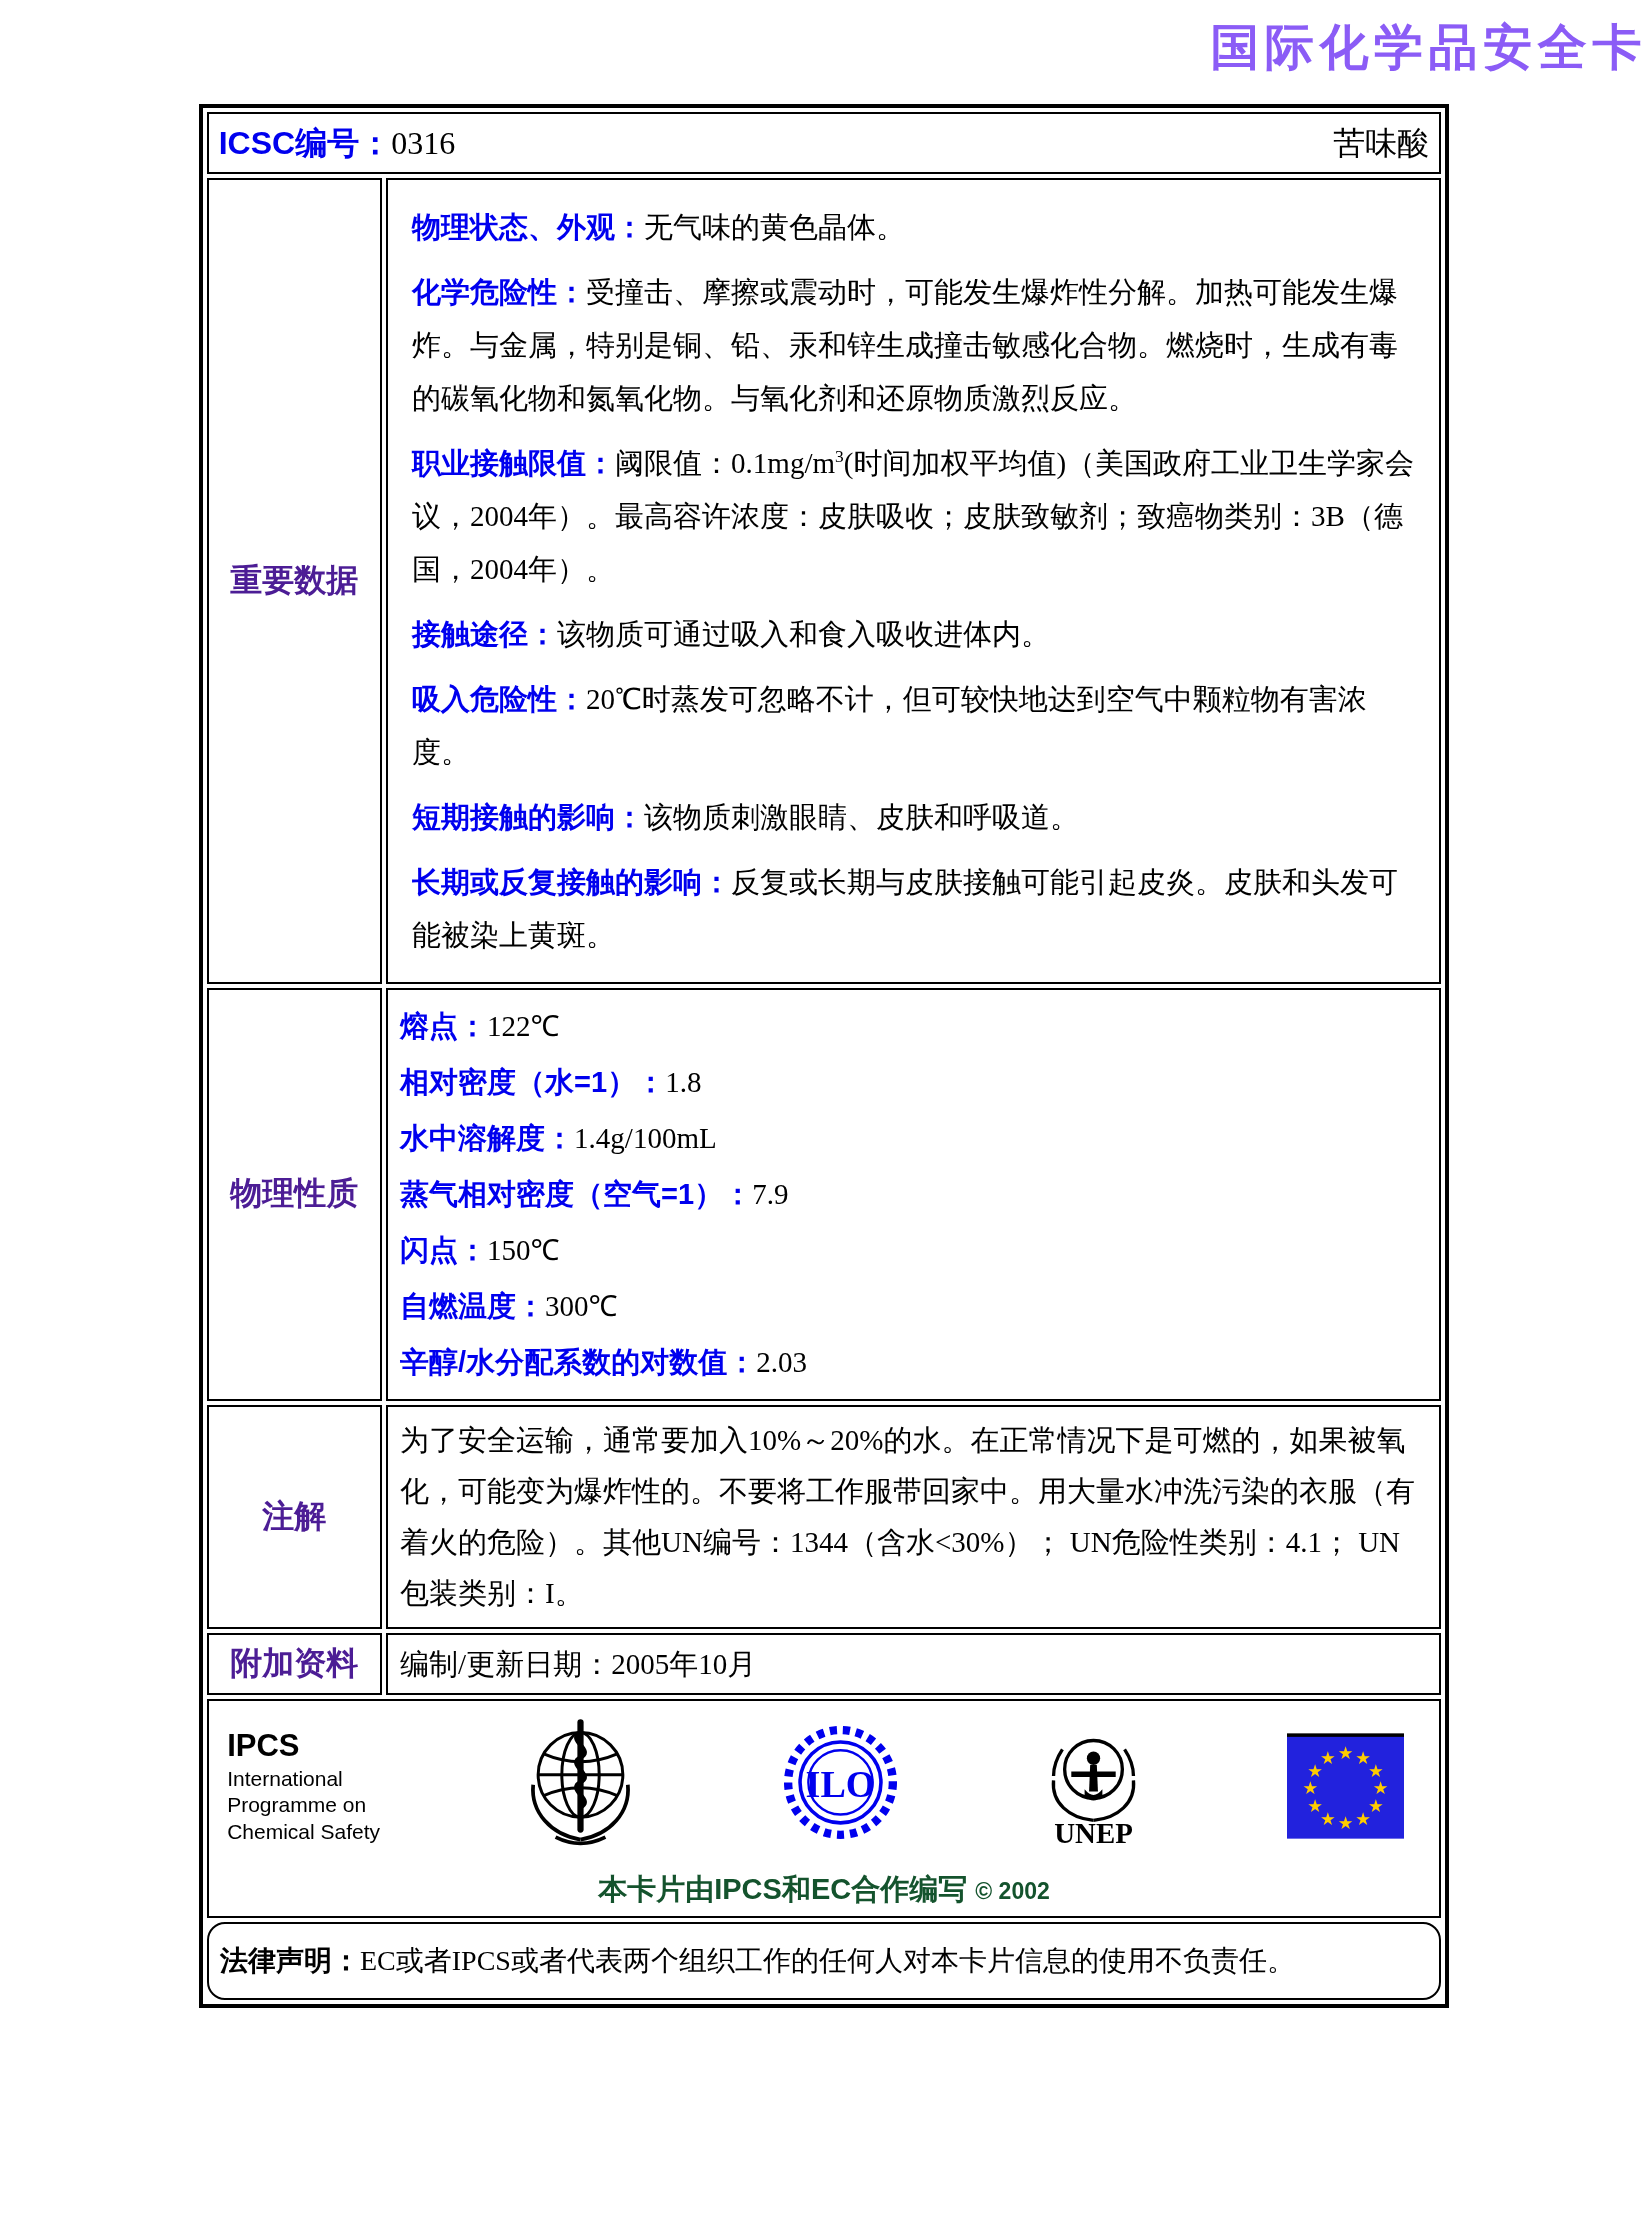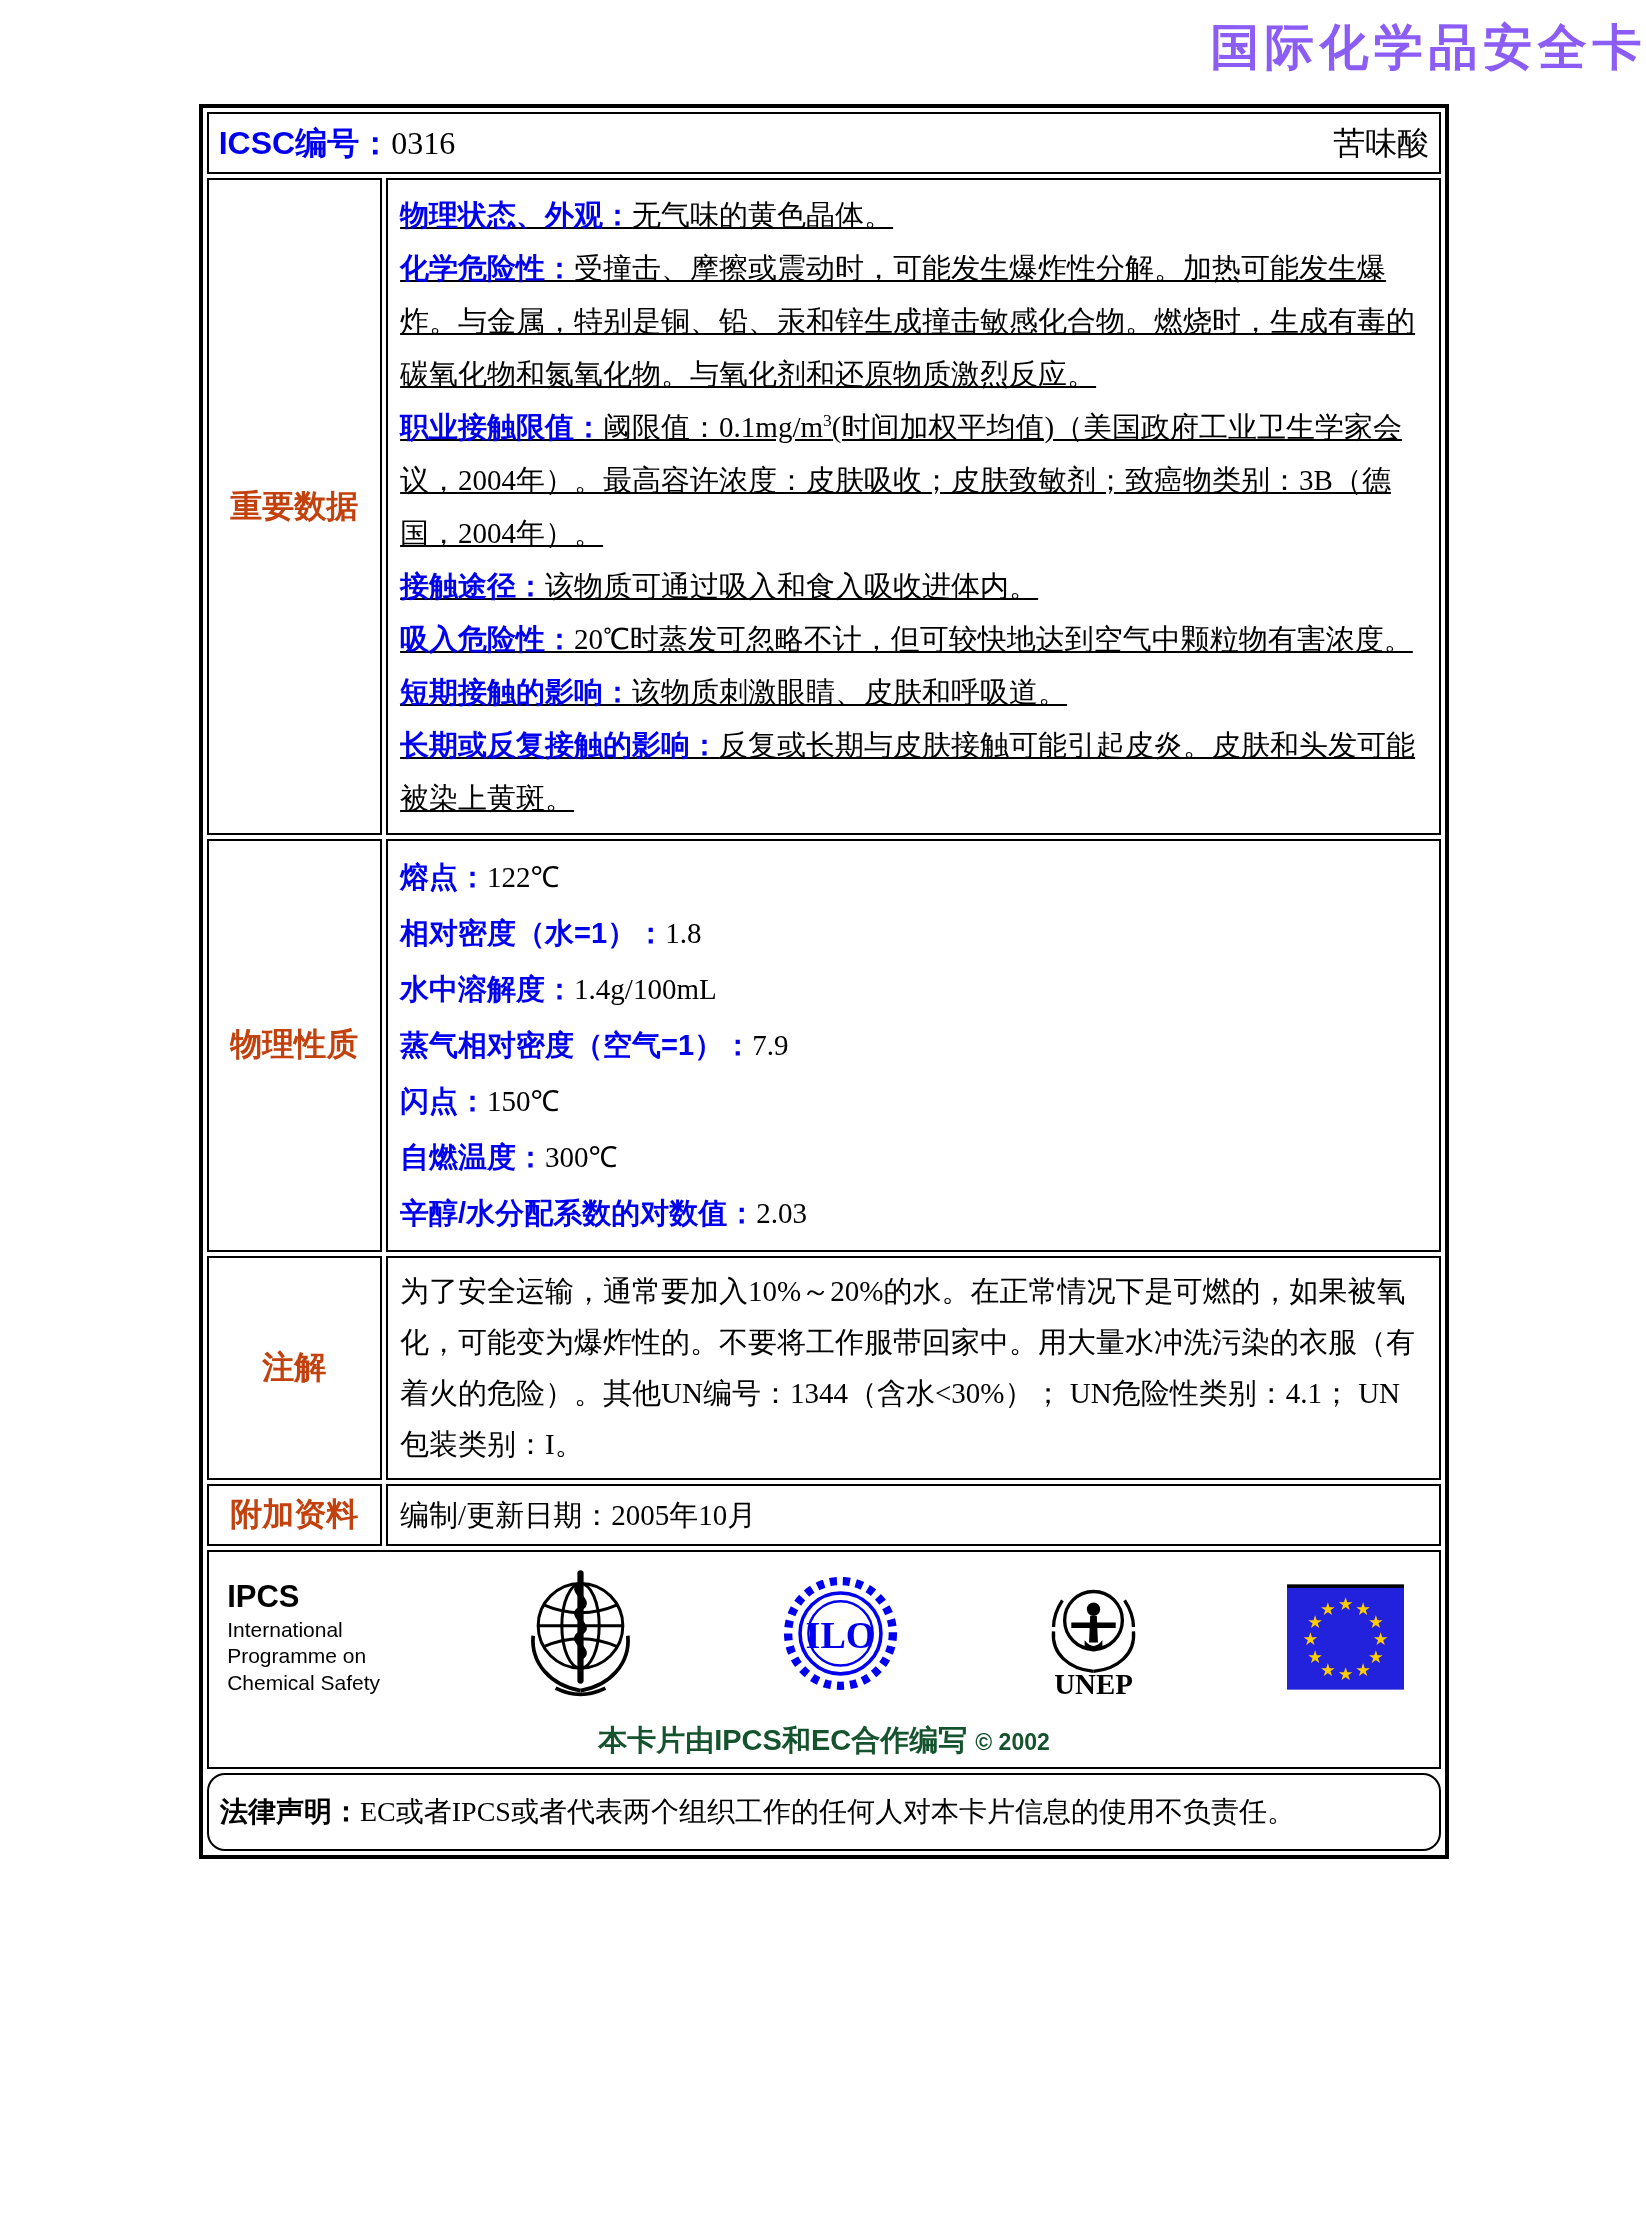--- a/index.html
+++ b/index.html
@@ -4,28 +4,28 @@
 <style>
   html,body{margin:0;padding:0;background:#ffffff;}
   .page{position:relative;width:1647px;height:2216px;background:#fff;overflow:hidden;
         font-family:"Liberation Serif",serif;color:#000;}
   .main-title{position:absolute;top:15.3px;left:0;width:100%;text-align:right;
         font-family:"Liberation Sans",sans-serif;font-weight:bold;font-size:49px;
         letter-spacing:5.6px;color:#8b5cf6;}
   table.card{position:absolute;left:199px;top:104px;width:1250px;
         border:4.2px solid #000;border-collapse:separate;border-spacing:4.9px;}
   td{border:2.8px solid #000;background:#fff;vertical-align:middle;}
-  .label-cell{width:165px;text-align:center;color:#c2410c;
+  .label-cell{width:165px;text-align:center;color:#4c1d95;
         font-family:"Liberation Sans",sans-serif;font-weight:bold;font-size:32px;
         padding:4.2px 2.8px;}
   .content-cell{padding:8.3px 12.5px;font-size:29px;line-height:53px;text-align:left;}
   .blue-label{color:#0000EE;font-family:"Liberation Sans",sans-serif;font-weight:bold;}
   .icsc-cell{padding:4.2px 9.7px;font-size:32px;}
   .icsc-flex{display:flex;justify-content:space-between;align-items:center;line-height:50px;}
-  .para{margin:0;text-decoration:underline;}
+  .para{margin:12px;}
   .prop-line{margin:0;line-height:56px;}
   sup{font-size:0.6em;line-height:0;}
   .env-cell{height:124px;}
   .notes-cell{line-height:51px;}
   .additional-cell{font-size:29px;padding:7px 12.5px;line-height:44px;}
   .logos-cell{padding:9.7px 14px 5.6px 14px;}
   .logos-flex{display:flex;justify-content:space-between;align-items:center;padding:4.2px 21px 0 4.2px;}
   .ipcs-block{font-family:"Liberation Sans",sans-serif;line-height:1.25;}
   .ipcs-acronym{font-size:31px;font-weight:bold;}
   .ipcs-line{font-size:21px;}

